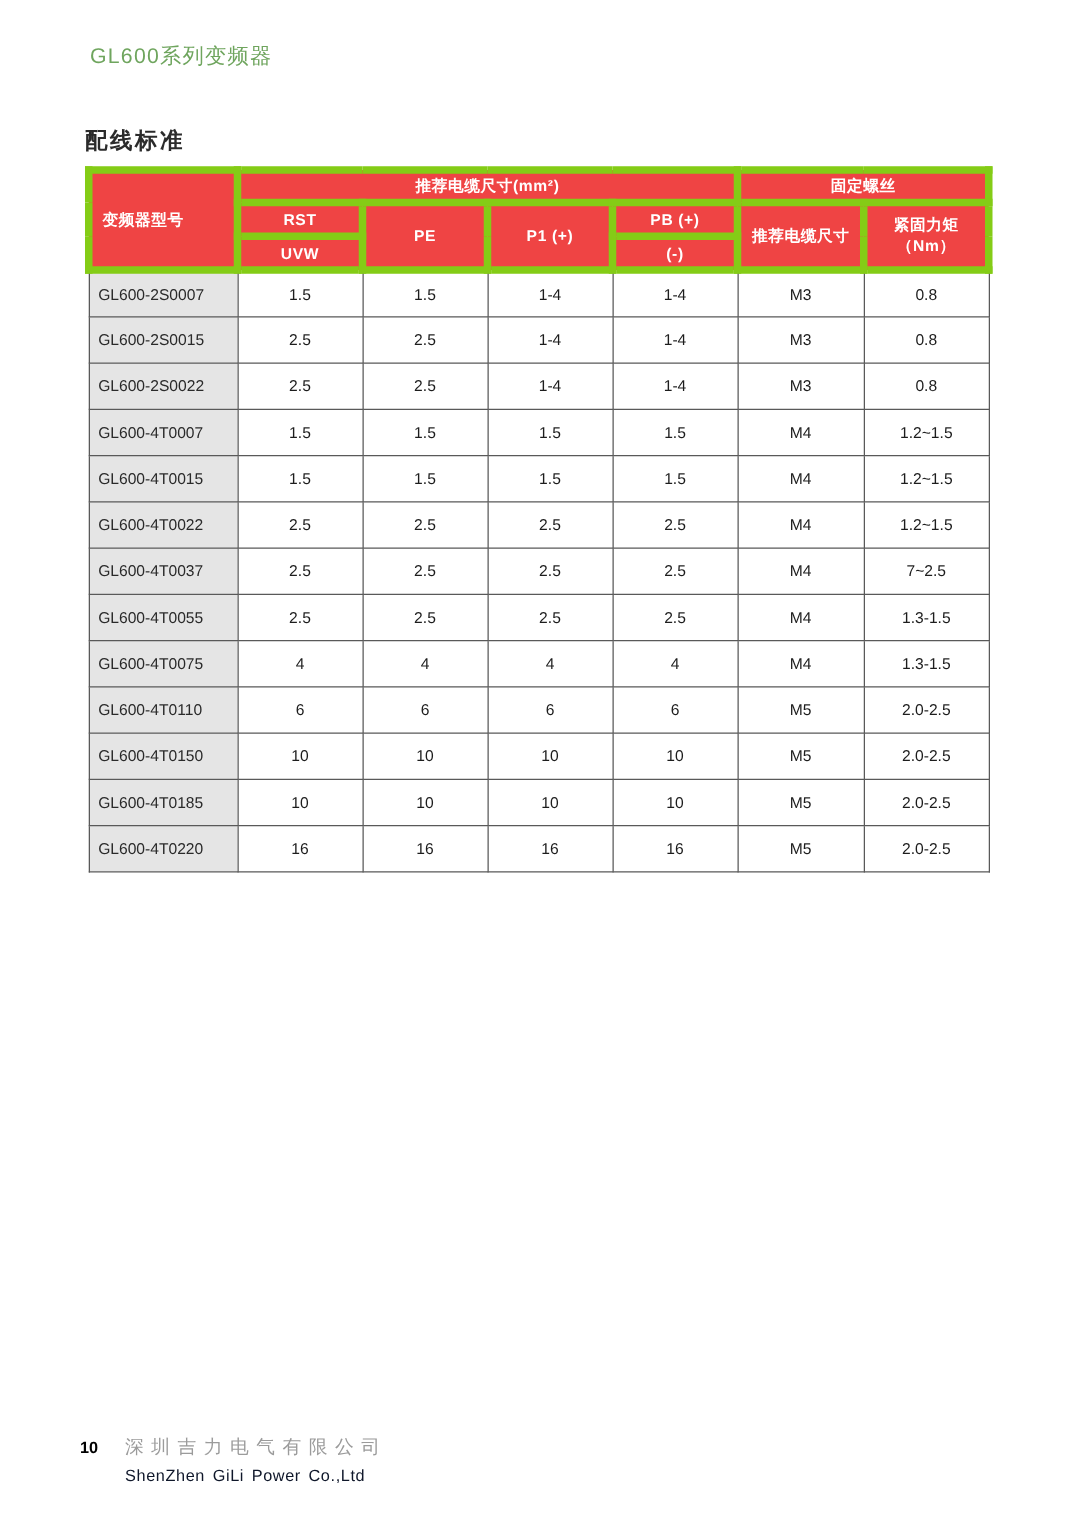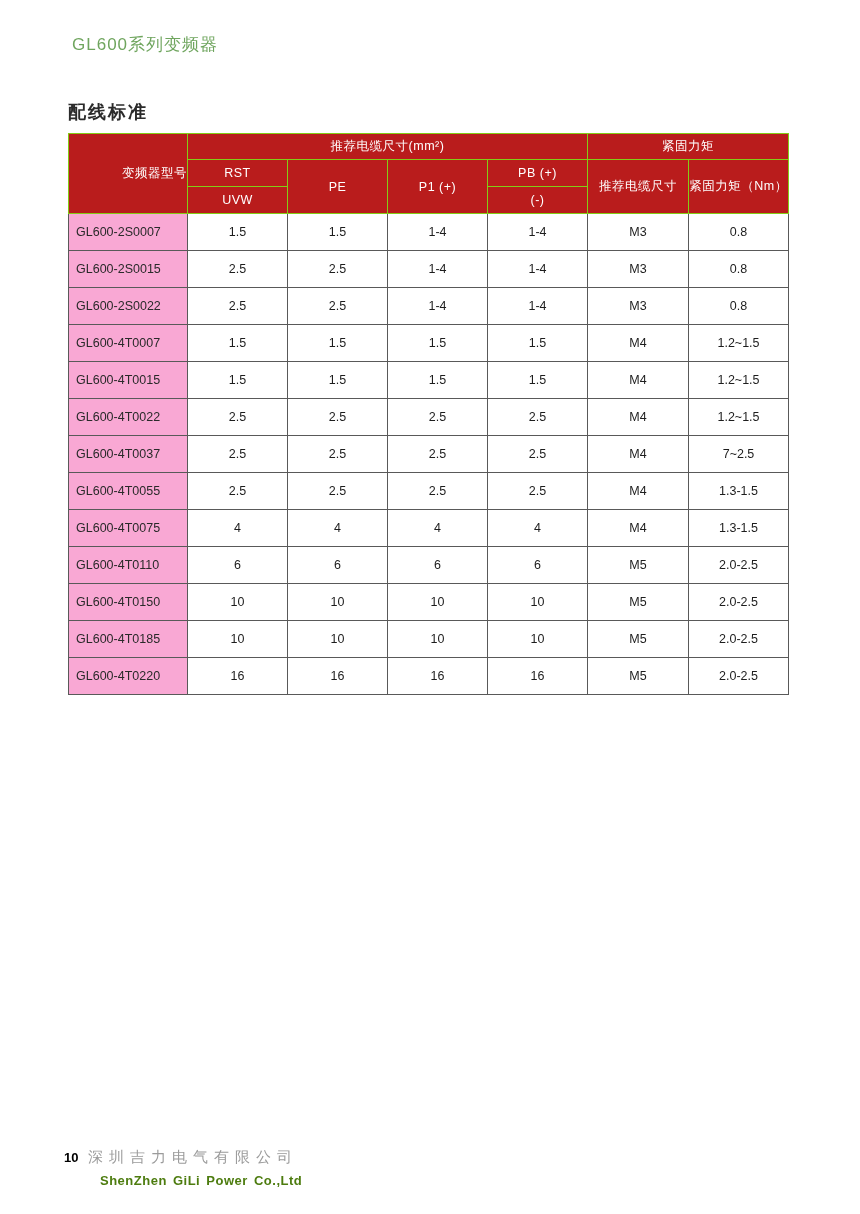--- a/index.html
+++ b/index.html
@@ -16,50 +16,50 @@
   }
   .section-title {
     position:absolute; left:68px; top:100px;
     font-size:18px; font-weight:bold; color:#2b2b2b; letter-spacing:2px;
   }
   table.wiring {
     position:absolute; left:68px; top:133px;
     width:720px; border-collapse:collapse; table-layout:fixed;
   }
   table.wiring thead th {
-    background:#b91c1c; color:#ffffff;
-    font-weight:normal; font-size:12.5px;
-    border:1px solid #84cc16;
+    background:#ef4444; color:#ffffff;
+    font-weight:bold; font-size:12.5px;
+    border:6px solid #84cc16;
     text-align:center; vertical-align:middle;
     letter-spacing:0.5px;
   }
   table.wiring thead tr.h1 th { height:26px; }
   table.wiring thead tr.h2 th { height:27px; }
   table.wiring thead tr.h3 th { height:27px; }
-  table.wiring thead th.model-h { text-align:right; padding-left:8px; }
+  table.wiring thead th.model-h { text-align:left; padding-left:8px; }
   table.wiring tbody td {
     border:1px solid #595959;
     height:37px; background:#ffffff;
     font-size:12.5px; color:#1d1d1d;
     text-align:center; vertical-align:middle;
   }
   table.wiring tbody td.model {
-    background:#f9a8d4; text-align:left; padding-left:7px; color:#2a2a2a;
+    background:#e5e5e5; text-align:left; padding-left:7px; color:#2a2a2a;
   }
   .footer-num {
     position:absolute; left:64px; top:1150px;
     font-size:13px; font-weight:bold; color:#000000;
   }
   .company-cn {
-    position:absolute; left:88px; top:1148px;
+    position:absolute; left:100px; top:1148px;
     font-size:15px; color:#9b9b9b; letter-spacing:6px; white-space:nowrap;
   }
   .company-en {
     position:absolute; left:100px; top:1173px;
-    font-size:13px; font-weight:bold; color:#4d7c0f;
+    font-size:13px; font-weight:normal; color:#0f172a;
     letter-spacing:0.5px; word-spacing:2px; white-space:nowrap;
   }
 </style>
 </head>
 <body>
 
 <div class="brand-header">GL600系列变频器</div>
 <div class="section-title">配线标准</div>
 
 <table class="wiring">
@@ -69,21 +69,21 @@
       <col style="width:100px">
     <col style="width:100px">
       <col style="width:100px">
       <col style="width:101px">
     <col style="width:100px">
   </colgroup>
   <thead>
     <tr class="h1">
       <th rowspan="3" class="model-h">变频器型号</th>
       <th colspan="4">推荐电缆尺寸(mm²)</th>
-      <th colspan="2">紧固力矩</th>
+      <th colspan="2">固定螺丝</th>
     </tr>
     <tr class="h2">
       <th>RST</th>
       <th rowspan="2">PE</th>
       <th rowspan="2">P1 (+)</th>
       <th>PB (+)</th>
       <th rowspan="2">推荐电缆尺寸</th>
       <th rowspan="2">紧固力矩（Nm）</th>
     </tr>
     <tr class="h3">

